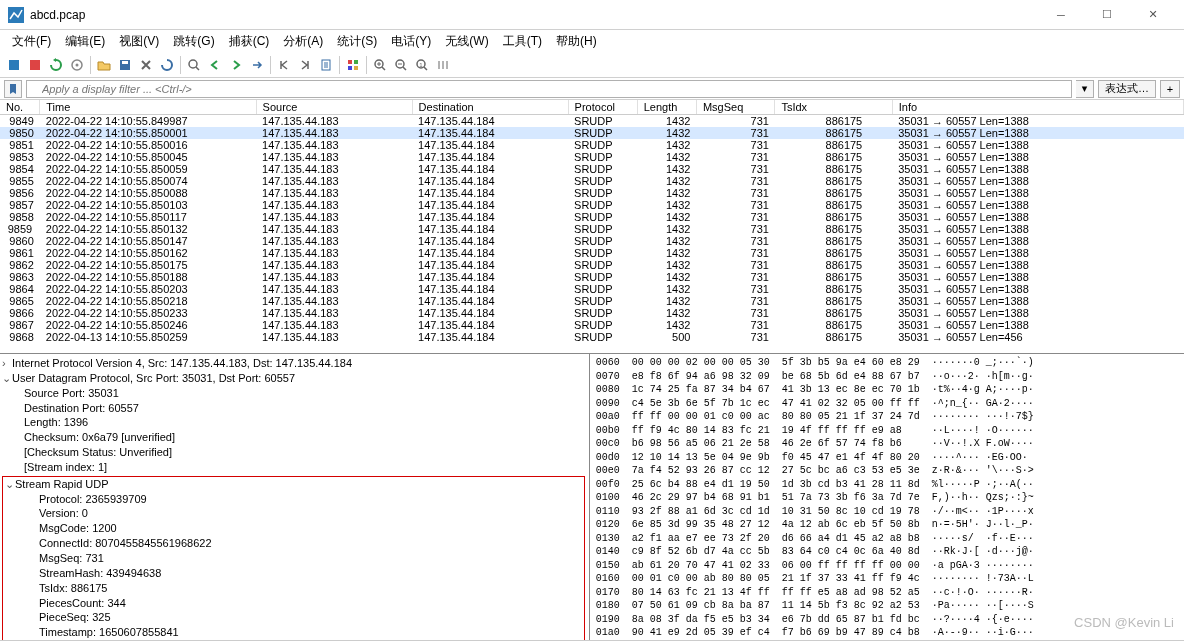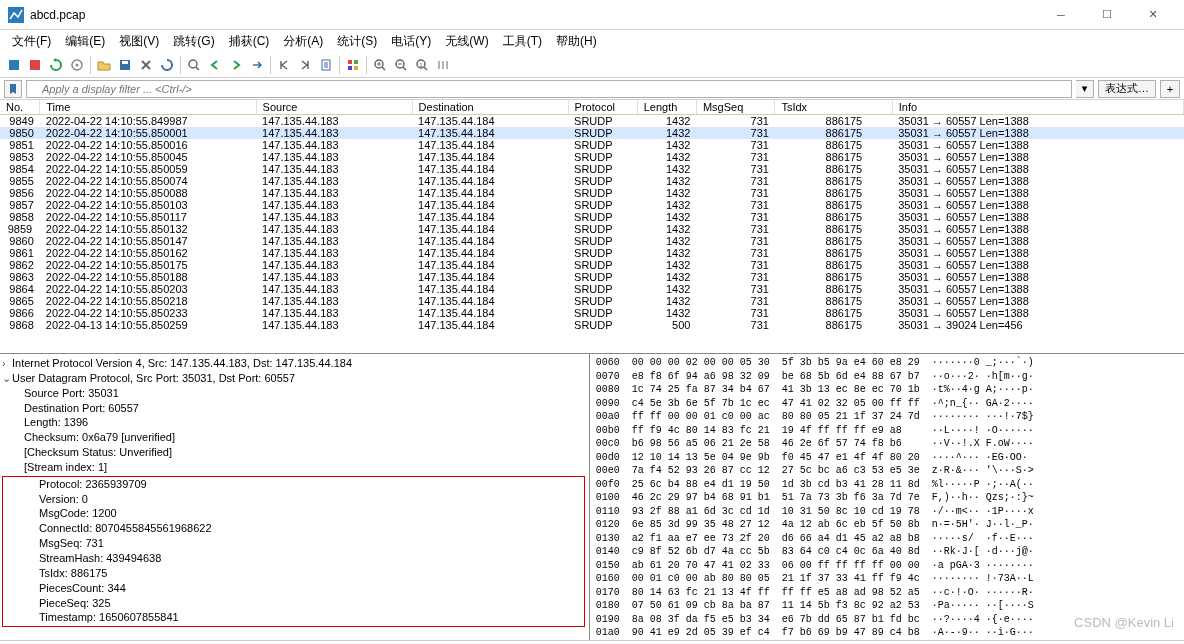--- a/index.html
+++ b/index.html
@@ -401,47 +401,59 @@
           <td>2022-04-22 14:10:55.850233</td>
           <td>147.135.44.183</td>
           <td>147.135.44.184</td>
           <td>SRUDP</td>
           <td style="text-align: right;">1432</td>
           <td style="text-align: right;">731</td>
           <td style="text-align: right; padding-right: 30px;">886175</td>
           <td>35031 → 60557 Len=1388</td>
         </tr>
         <tr>
+          <td style="text-align: right;">9867</td>
+          <td>2022-04-22 14:10:55.850246</td>
+          <td>147.135.44.183</td>
+          <td>147.135.44.184</td>
+          <td>SRUDP</td>
+          <td style="text-align: right;">1432</td>
+          <td style="text-align: right;">731</td>
+          <td style="text-align: right; padding-right: 30px;">886175</td>
+          <td>35031 → 60557 Len=1388</td>
+        </tr>
+        <tr>
           <td style="text-align: right;">9868</td>
           <td>2022-04-13 14:10:55.850259</td>
           <td>147.135.44.183</td>
           <td>147.135.44.184</td>
           <td>SRUDP</td>
           <td style="text-align: right;">500</td>
           <td style="text-align: right;">731</td>
           <td style="text-align: right; padding-right: 30px;">886175</td>
-          <td>35031 → 39024 Len=456</td>
+          <td>35031 → 60557 Len=456</td>
         </tr>
       </tbody>
   </table>
 </div>
 
 <div class="midsplit">
   <div class="tree-pane">
     <div class="row"><span class="arrow">›</span><span>Internet Protocol Version 4, Src: 147.135.44.183, Dst: 147.135.44.184</span></div>
     <div class="row"><span class="arrow">⌄</span><span>User Datagram Protocol, Src Port: 35031, Dst Port: 60557</span></div>
     <div id="udp-children">
         <div class="row ind1">Source Port: 35031</div>
         <div class="row ind1">Destination Port: 60557</div>
         <div class="row ind1">Length: 1396</div>
         <div class="row ind1">Checksum: 0x6a79 [unverified]</div>
         <div class="row ind1">[Checksum Status: Unverified]</div>
         <div class="row ind1">[Stream index: 1]</div>
       </div>
     <div class="redbox">
+      <div class="row"><span class="arrow">⌄</span><span>Stream Rapid UDP</span></div>
       <div id="srudp-children">
           <div class="row ind2">Protocol: 2365939709</div>
           <div class="row ind2">Version: 0</div>
           <div class="row ind2">MsgCode: 1200</div>
           <div class="row ind2">ConnectId: 8070455845561968622</div>
           <div class="row ind2">MsgSeq: 731</div>
           <div class="row ind2">StreamHash: 439494638</div>
           <div class="row ind2">TsIdx: 886175</div>
           <div class="row ind2">PiecesCount: 344</div>
           <div class="row ind2">PieceSeq: 325</div>

